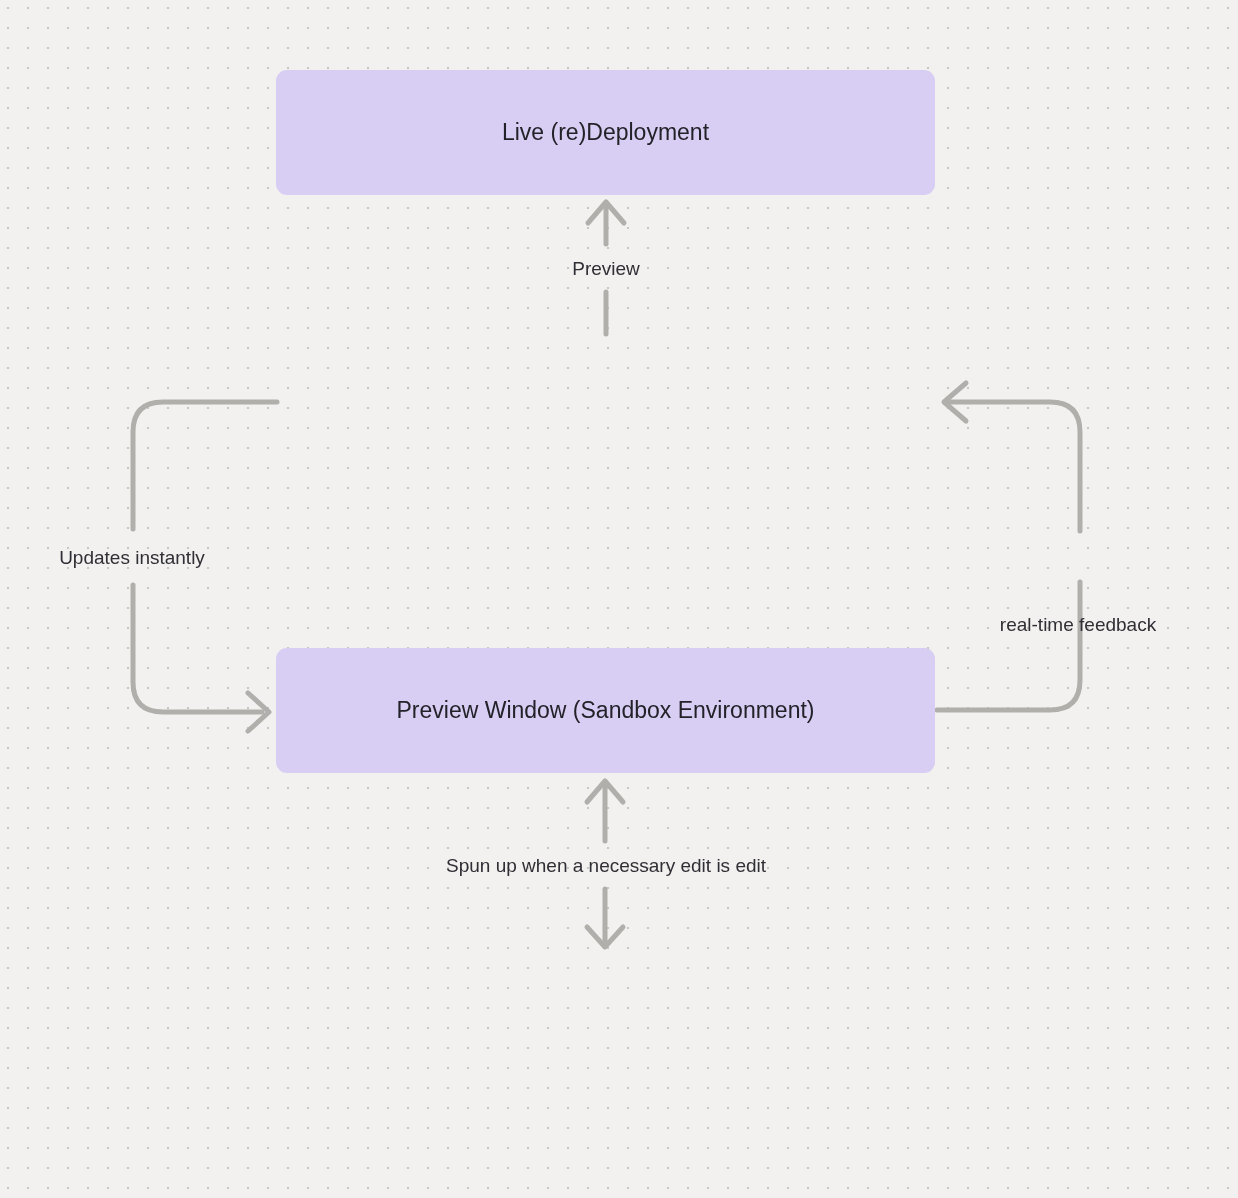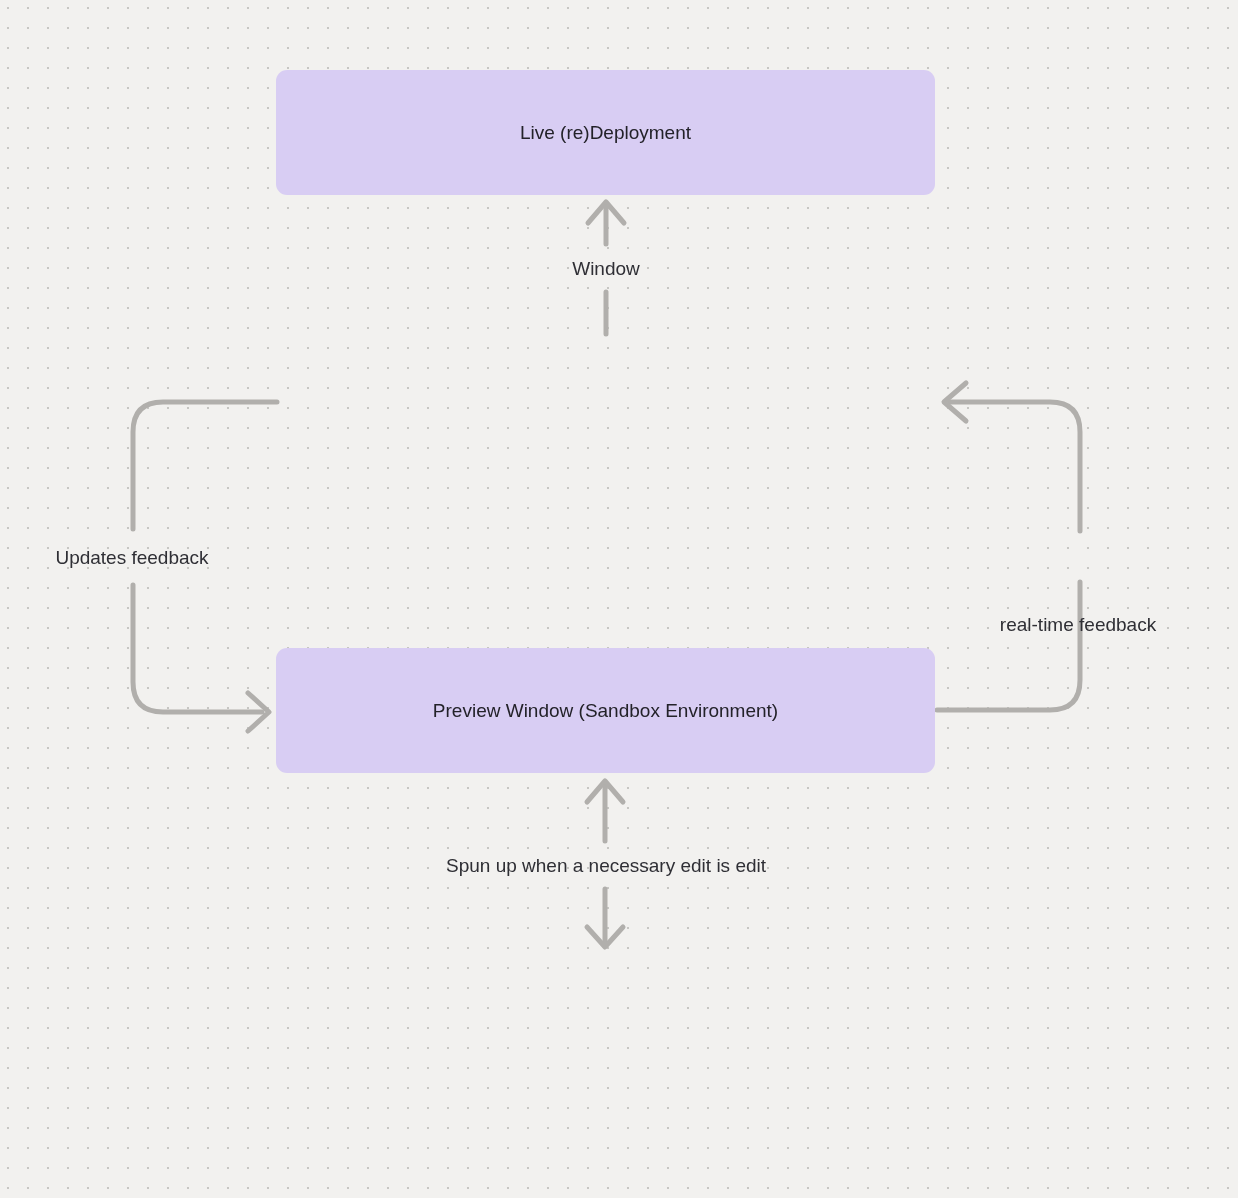--- a/index.html
+++ b/index.html
@@ -40,21 +40,21 @@
     position: absolute;
     left: 276px;
     width: 659px;
     height: 125px;
     border-radius: 11px;
     background: var(--node_fill);
     display: flex;
     align-items: center;
     justify-content: center;
     text-align: center;
-    font-size: 19px;
+    font-size: 23px;
     color: var(--node_text);
   }
   .node-live   { top: 70px; }
   .node-editor { top: 339px; }
   .node-preview{ top: 648px; border-radius: 11px; }
   .node-dev    { top: 957px; }
   .edge-label {
     position: absolute;
     transform: translate(-50%, -50%);
     white-space: nowrap;
@@ -98,18 +98,18 @@
   <div class="node node-live">
     <span>Live (re)Deployment</span>
   </div>
 
 
   <div class="node node-preview">
     <span>Preview Window (Sandbox Environment)</span>
   </div>
 
 
-  <span class="edge-label el-publish">Window</span>
-  <span class="edge-label el-updates">Updates feedback</span>
+  <span class="edge-label el-publish">Preview</span>
+  <span class="edge-label el-updates">Updates instantly</span>
   <span class="edge-label el-realtime">real-time feedback</span>
   <span class="edge-label el-spunup">Spun up when a necessary edit is edit</span>
 
 </div>
 
 </body></html>

